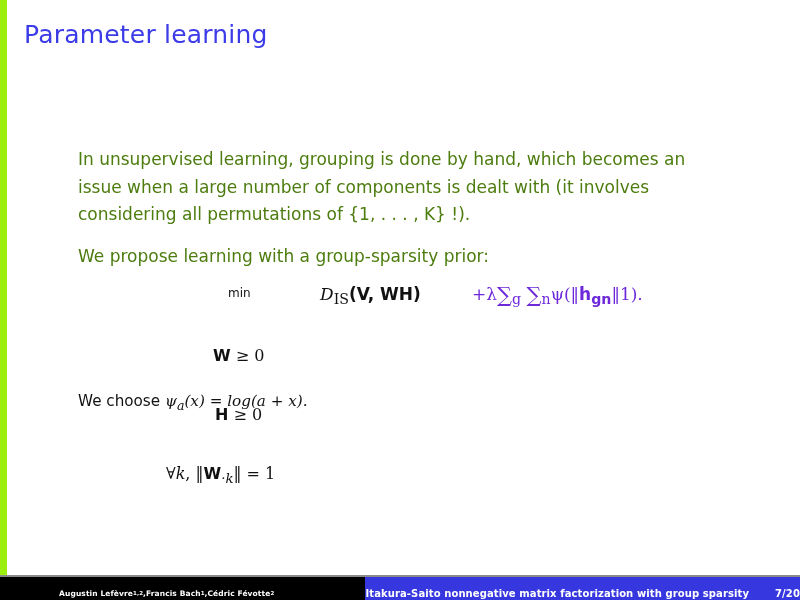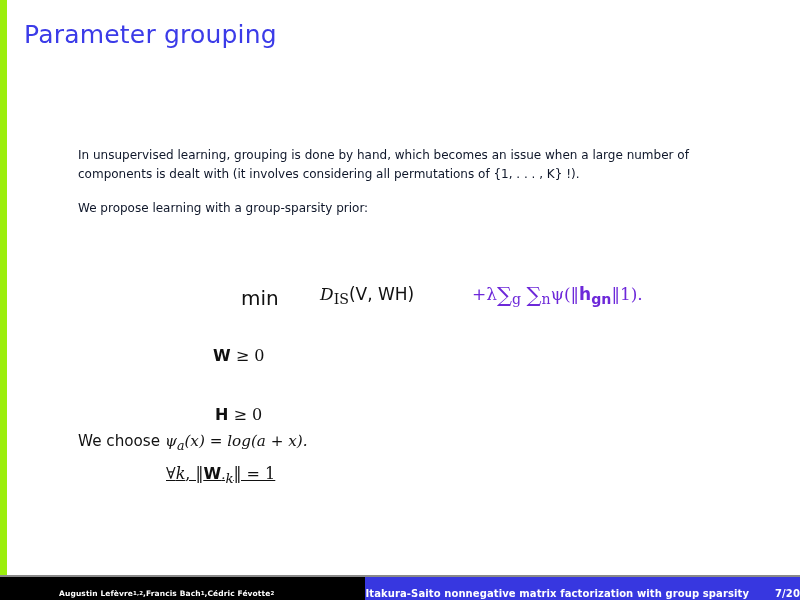--- a/index.html
+++ b/index.html
@@ -35,22 +35,22 @@
     letter-spacing: 0.2px;
     white-space: nowrap;
   }
 
   
   #slide-body {
     position: absolute;
     left: 78px;
     top: 146px;
     width: 652px;
-    color: #0f172a;
-    font-size: 12px;
+    color: #4d7c0f;
+    font-size: 17px;
     line-height: 1.62;
   }
 
   .para {
     margin: 0 0 14px 0;
     text-align: left;
   }
   .para.tight { margin-bottom: 16px; }
 
   
@@ -62,33 +62,33 @@
     color: #111111;
   }
 
   #eq-main-row {
     position: relative;
     height: 26px;
     font-size: 16px;
   }
   #eq-min {
     position: absolute;
-    left: 163px;
+    left: 150px;
     top: 2px;
-    font-size: 20px;
+    font-size: 12px;
   }
   #eq-objective {
     position: absolute;
     left: 242px;
     top: 0px;
     font-size: 17px;
     font-family: "DejaVu Serif", serif;
   }
   #eq-objective .Dsym { font-style: italic; }
-  #eq-objective .bold  { font-family: "DejaVu Sans", sans-serif; font-weight: normal; font-style: normal; }
+  #eq-objective .bold  { font-family: "DejaVu Sans", sans-serif; font-weight: bold; font-style: normal; }
   #eq-penalty {
     position: absolute;
     left: 394px;
     top: -1px;
     color: #6d28d9;
     font-size: 17px;
     font-family: "DejaVu Serif", serif;
     white-space: nowrap;
   }
   #eq-penalty .bold { font-family: "DejaVu Sans", sans-serif; font-weight: bold; font-style: normal; }
@@ -99,26 +99,26 @@
     font-size: 16px;
     font-family: "DejaVu Serif", serif;
     height: 23px;
     white-space: nowrap;
     margin-top: 36px;
   }
   .eq-constraint .bold { font-family: "DejaVu Sans", sans-serif; font-weight: bold; font-style: normal; }
   .eq-constraint .it   { font-style: italic; }
   #eq-c1 { padding-left: 135px; }
   #eq-c2 { padding-left: 137px; }
-  #eq-c3 { padding-left: 88px; text-decoration: underline; }
+  #eq-c3 { padding-left: 88px; }
 
   #closing-line {
     position: absolute;
     left: 78px;
-    top: 432px;
+    top: 392px;
     font-size: 15.2px;
     color: #111111;
     white-space: nowrap;
   }
   #closing-line .it { font-family: "DejaVu Serif", serif; font-style: italic; }
 
   
   #footer-rule {
     position: absolute;
     left: 0;
@@ -162,21 +162,21 @@
     letter-spacing: 0.1px;
     white-space: nowrap;
     margin-left: 32px;
   }
 </style>
 </head>
 <body>
 
 <div id="sidebar-accent"></div>
 
-<div id="slide-title">Parameter grouping</div>
+<div id="slide-title">Parameter learning</div>
 
 <div id="slide-body">
   <p class="para">In unsupervised learning, grouping is done by hand, which becomes an issue when a large number of components is dealt with (it involves considering all permutations of {1, . . . , K} !).</p>
   <p class="para tight">We propose learning with a group-sparsity prior:</p>
 </div>
 
 <div id="equation-block">
 
   <div id="eq-main-row">
     <span id="eq-min">min</span>

